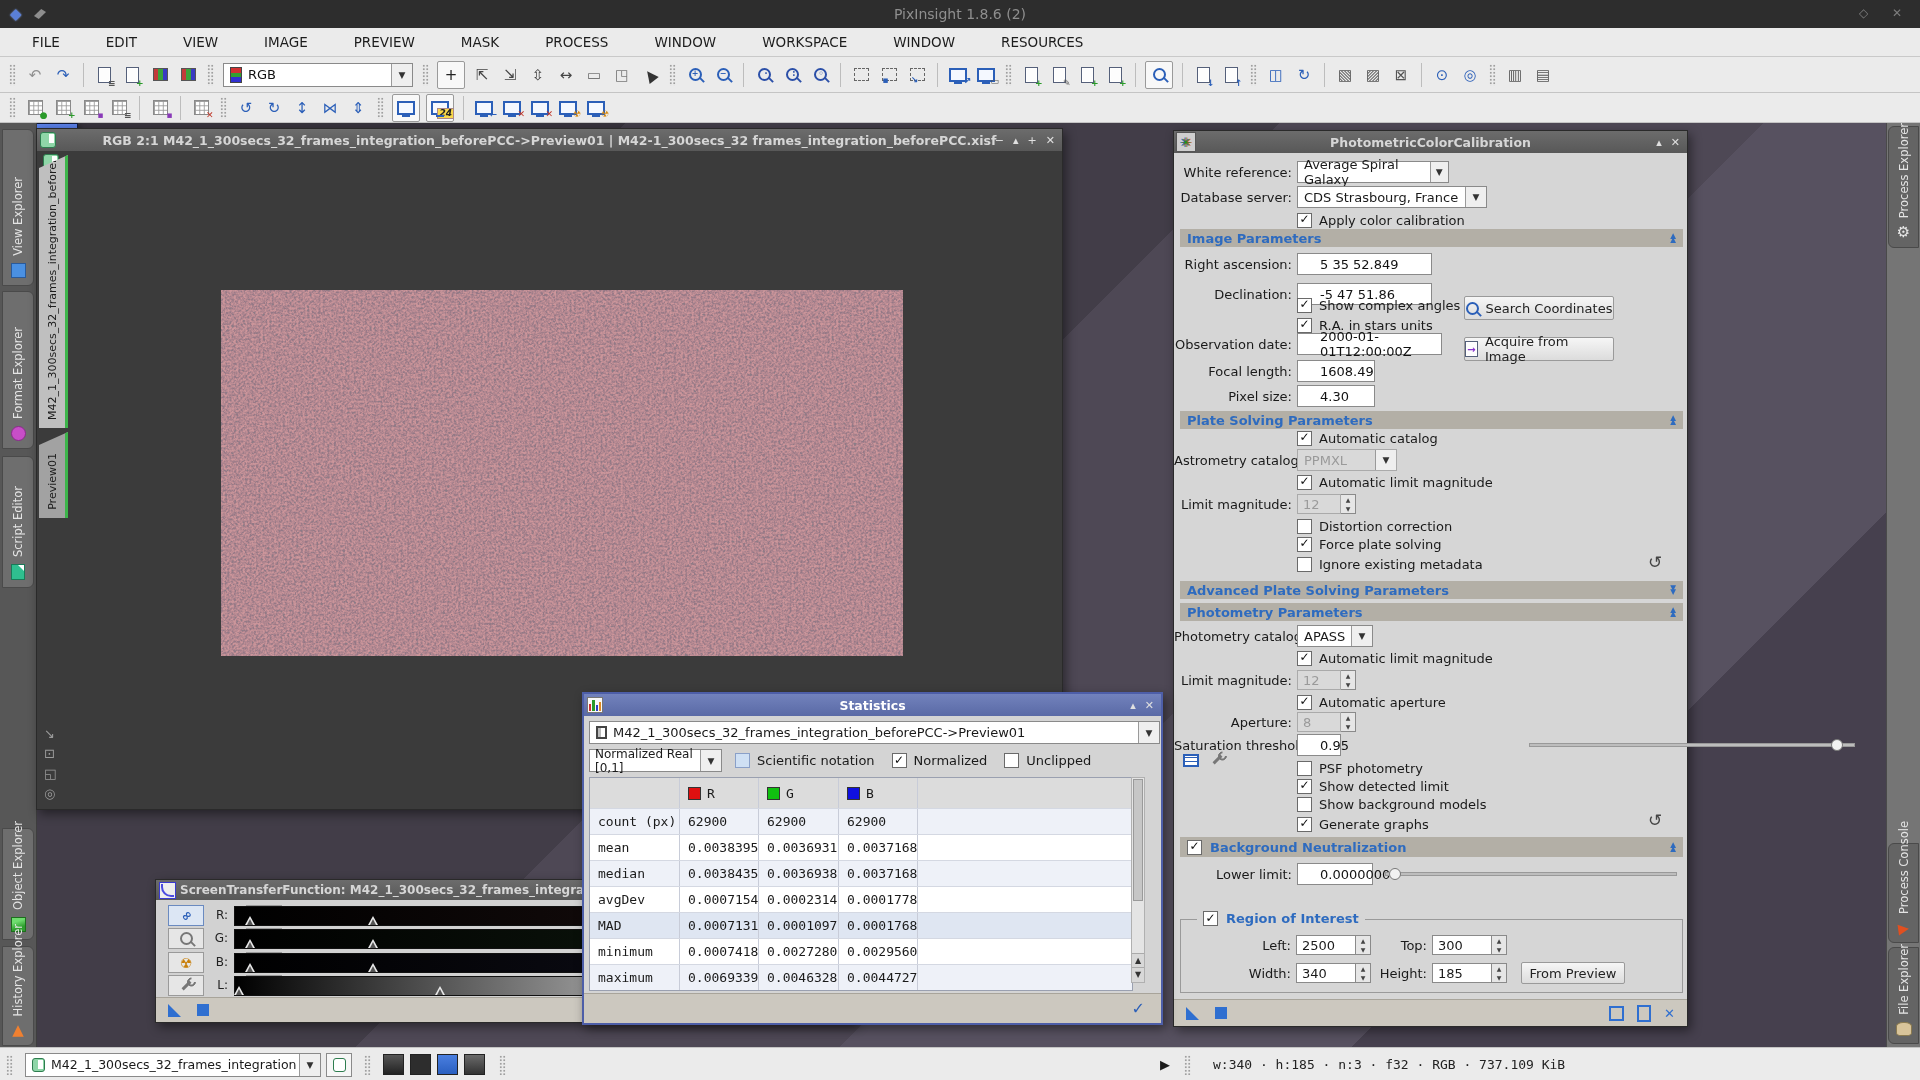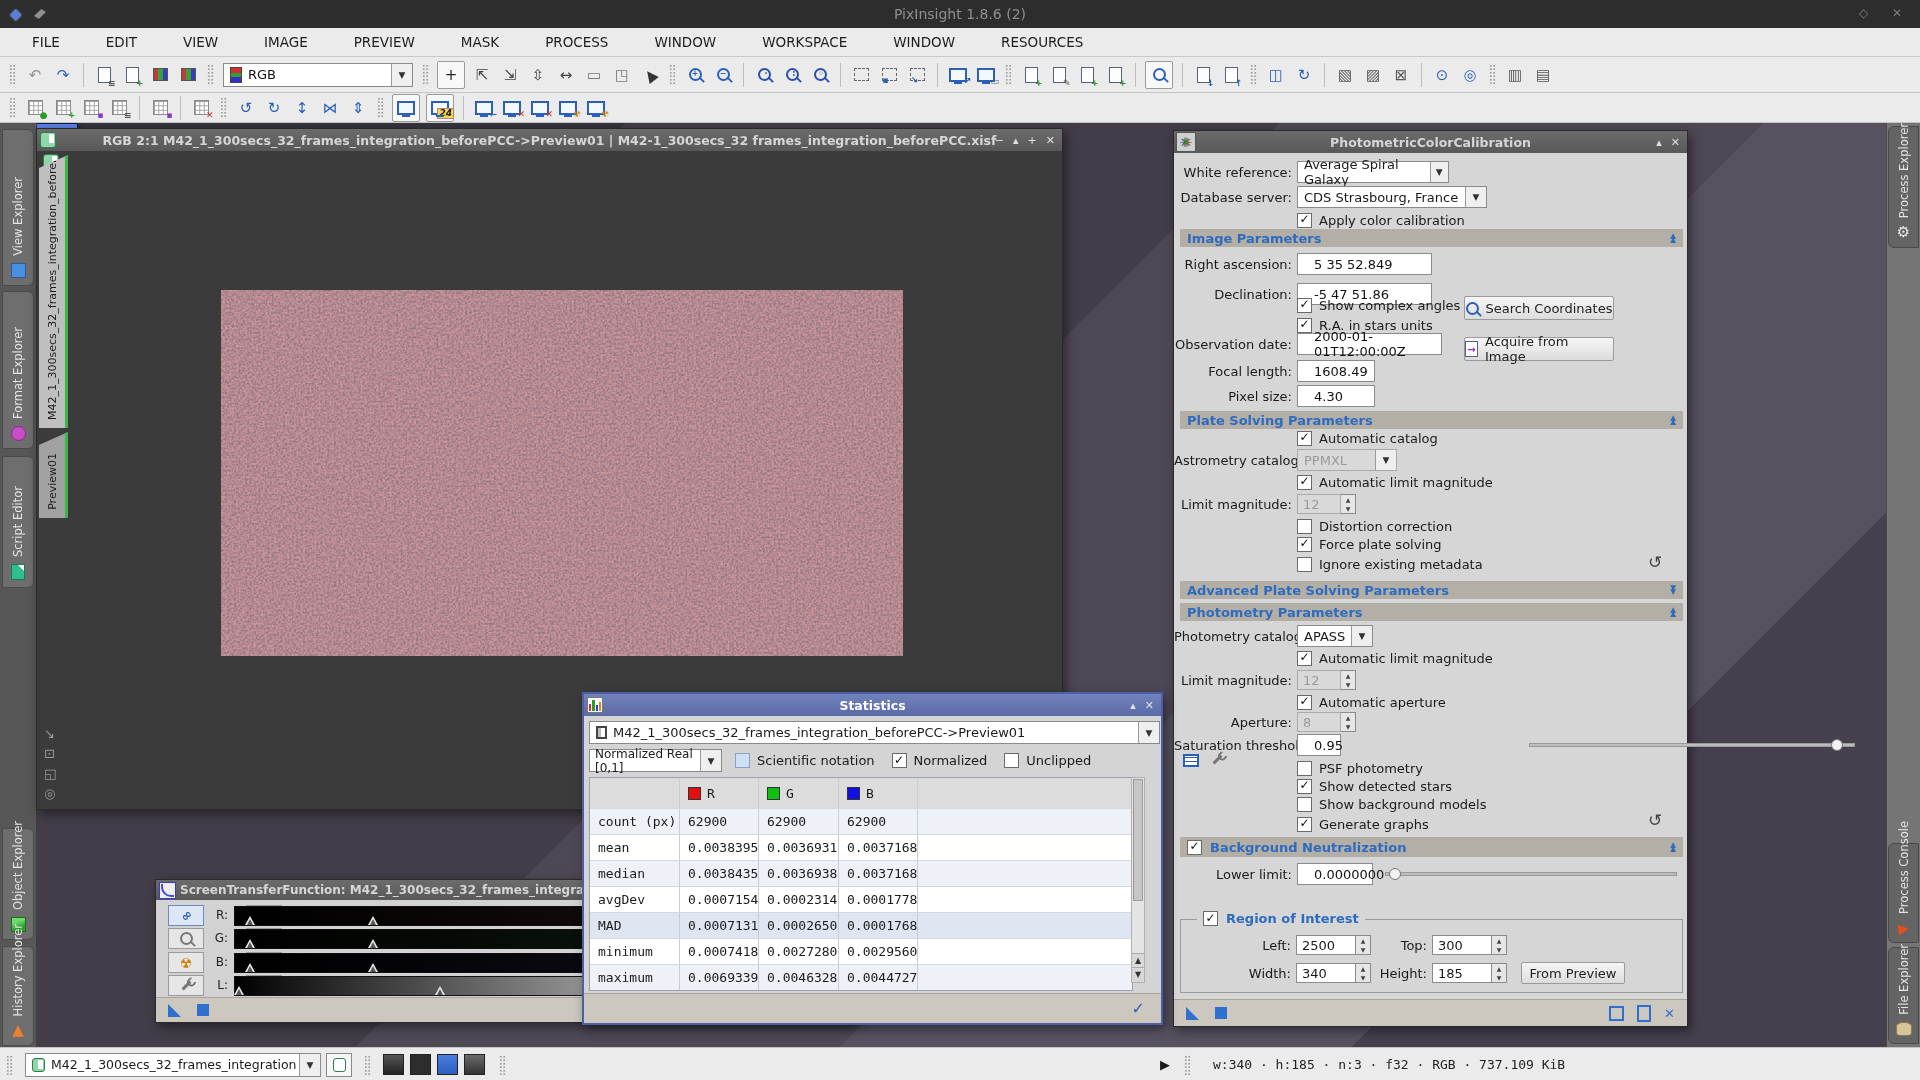--- a/index.html
+++ b/index.html
@@ -137,21 +137,21 @@
   #statscroll .thumb{position:absolute;left:1px;right:1px;top:1px;height:120px;background:#c6c6c6;border:1px solid #9a9a9a;}
   #statscroll .arr{position:absolute;left:0;right:0;height:14px;background:#d8d8d8;border-top:1px solid #aaa;text-align:center;font-size:8px;color:#333;line-height:14px;}
   #statwin .wbottom{bottom:0;}
   .check-blue{color:#2b5fb8;font-weight:bold;font-size:16px;position:absolute;right:14px;top:2px;}
 
   
   #pcc{left:1173px;top:7px;width:515px;height:897px;background:#d6d6d6;z-index:2;}
   .pcc-star{width:18px;height:18px;background:#cfcfcf;border:1px solid #555;display:inline-flex;align-items:center;justify-content:center;font-size:13px;color:#18a018;text-shadow:1px 0 #d02020,-1px 0 #2020d0;}
   .prow{position:absolute;left:0;width:100%;height:22px;display:flex;align-items:center;box-sizing:border-box;}
   .plbl{width:118px;text-align:right;margin-right:5px;flex:none;white-space:nowrap;}
-  .pedit{background:#fff;border:1px solid #8a8a8a;height:22px;box-sizing:border-box;display:inline-flex;align-items:center;padding-left:16px;font-size:13px;color:#111;}
+  .pedit{background:#fff;border:1px solid #8a8a8a;height:22px;box-sizing:border-box;display:inline-flex;align-items:center;padding-left:22px;font-size:13px;color:#111;}
   .pcombo{display:inline-flex;align-items:center;background:#fff;border:1px solid #8a8a8a;height:22px;box-sizing:border-box;padding-left:6px;}
   .pcombo .arrow{width:20px;align-self:stretch;border-left:1px solid #9a9a9a;background:#efefef;display:flex;align-items:center;justify-content:center;font-size:9px;color:#333;margin-left:auto;}
   .pcombo.dis{background:#d9d9d9;color:#9a9a9a;border-color:#aaa;}
   .spin{display:inline-flex;height:20px;}
   .spin .val{width:44px;background:#fff;border:1px solid #8a8a8a;display:inline-flex;align-items:center;padding-left:5px;box-sizing:border-box;}
   .spin.dis .val{background:#d9d9d9;color:#9a9a9a;border-color:#aaa;}
   .spin .btns{width:15px;display:flex;flex-direction:column;border:1px solid #8a8a8a;border-left:none;box-sizing:border-box;}
   .spin .btns span{flex:1;background:#e6e6e6;font-size:6px;display:flex;align-items:center;justify-content:center;color:#444;}
   .psec{position:absolute;left:6px;width:503px;height:18px;background:#b3afa6;display:flex;align-items:center;padding:0 7px;box-sizing:border-box;font-weight:bold;color:#2e6bbf;}
   .chev{margin-left:auto;display:flex;flex-direction:column;font-size:7.5px;line-height:4.5px;color:#2e6bbf;}
@@ -582,21 +582,21 @@
       <div class="trow">
           <span>avgDev</span>
           <span>0.0007154</span>
           <span>0.0002314</span>
           <span>0.0001778</span>
           <span></span>
         </div>
       <div class="trow hl">
           <span>MAD</span>
           <span>0.0007131</span>
-          <span>0.0002650</span>
+          <span>0.0001097</span>
           <span>0.0001768</span>
           <span></span>
         </div>
       <div class="trow">
           <span>minimum</span>
           <span>0.0007418</span>
           <span>0.0027280</span>
           <span>0.0029560</span>
           <span></span>
         </div>
@@ -831,21 +831,21 @@
       <span class="cb">
           <i></i>
         </span>
       <span class="cblbl">PSF photometry</span>
       </div>
     <div class="prow" style="top:646px;height:18px">
         <span class="plbl"></span>
       <span class="cb">
           <i>✓</i>
         </span>
-      <span class="cblbl">Show detected stars</span>
+      <span class="cblbl">Show detected limit</span>
       </div>
     <div class="prow" style="top:664px;height:18px">
         <span class="plbl"></span>
       <span class="cb">
           <i></i>
         </span>
       <span class="cblbl">Show background models</span>
       </div>
     <div class="prow" style="top:684px;height:18px">
         <span class="plbl"></span>

